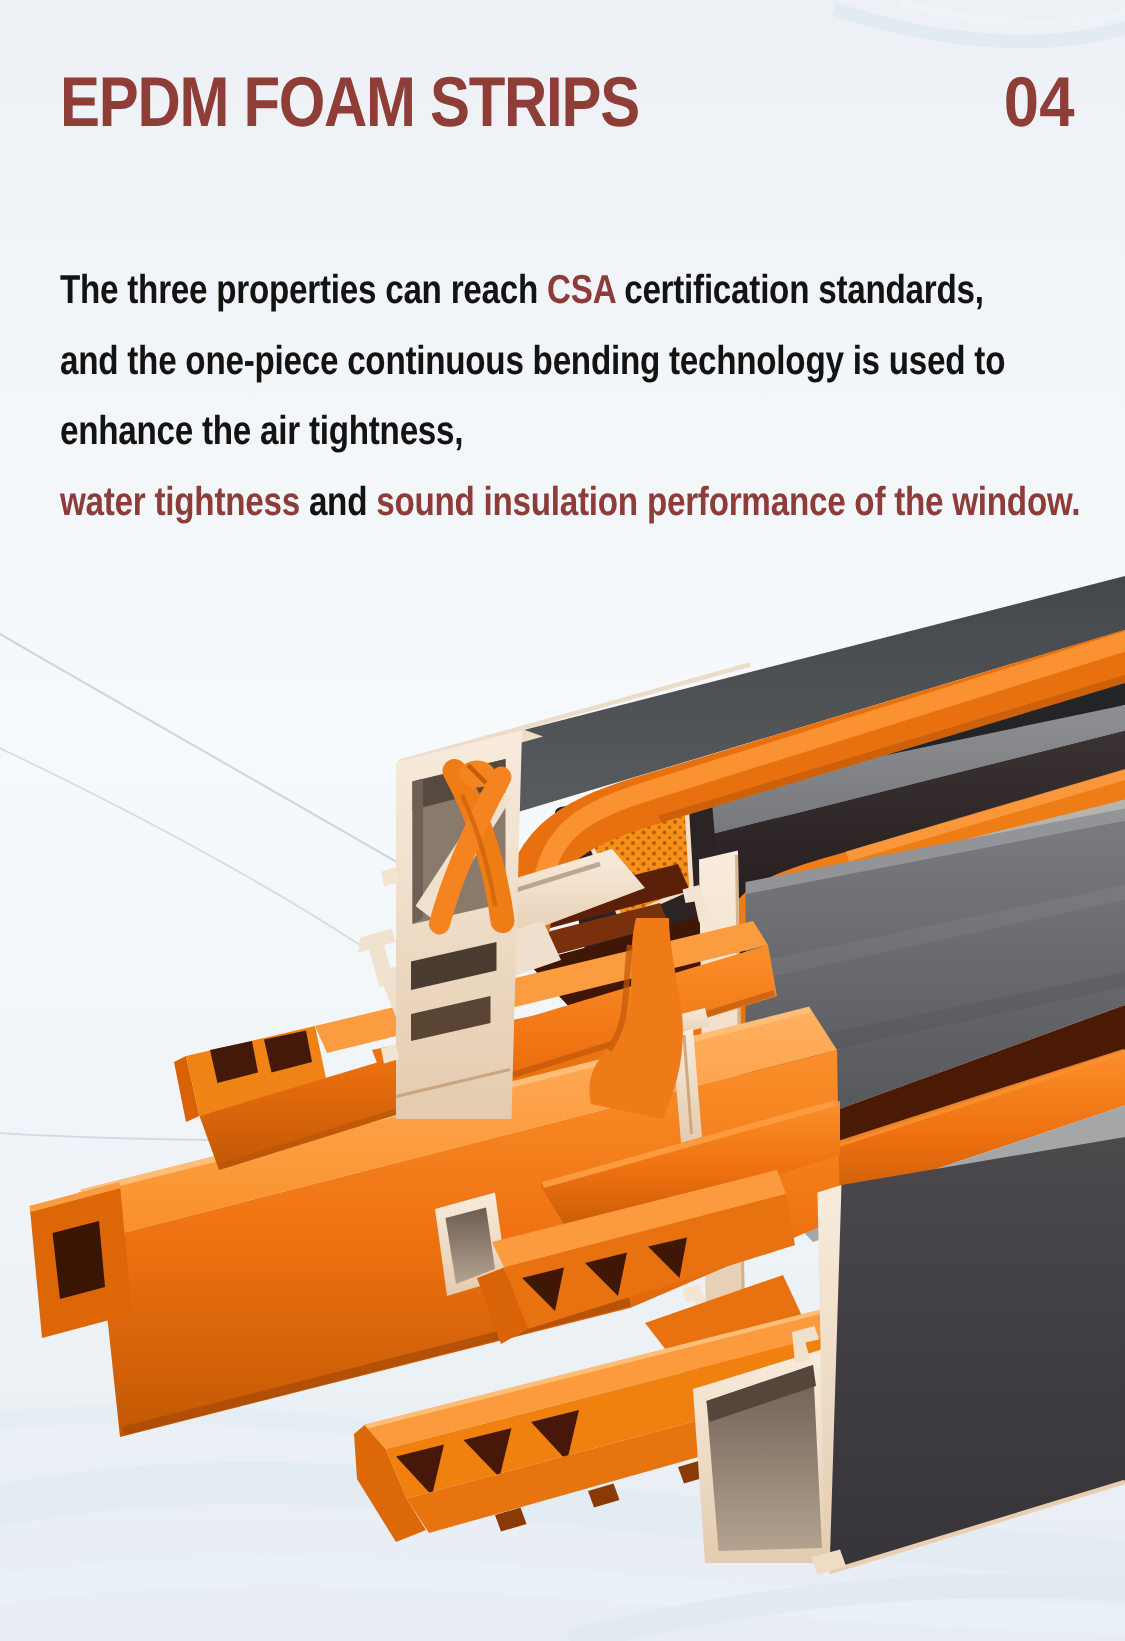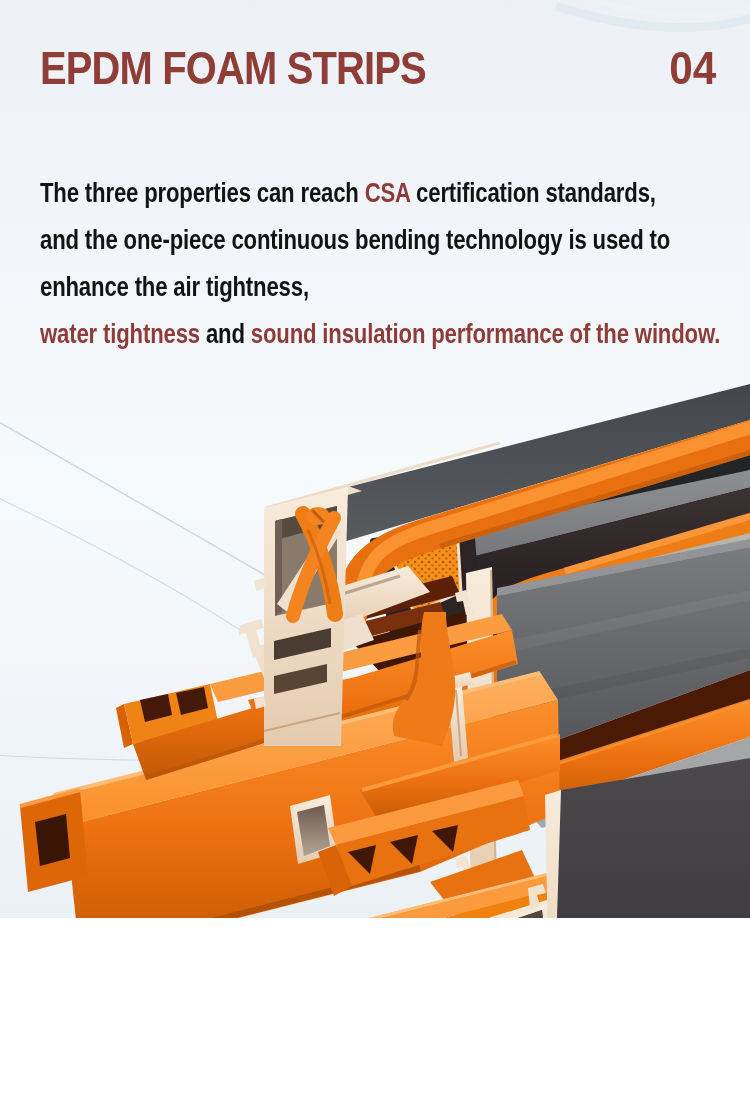--- a/index.html
+++ b/index.html
@@ -1,18 +1,18 @@
 <!DOCTYPE html>
 <html><head>
 <meta charset="utf-8">
 <style>
   html,body{margin:0;padding:0;}
   .page{
     position:relative;
-    width:750px;height:918px;
+    width:750px;height:1094px;
     overflow:hidden;
     background:#e5e5e5;
     font-family:"Liberation Sans","DejaVu Sans",sans-serif;
   }
   .scene{position:absolute;left:0;top:0;width:750px;height:1094px;display:block;}
   .header-title{
     position:absolute;left:40px;top:44px;margin:0;
     font-size:47px;font-weight:700;letter-spacing:-1px;line-height:1;
     color:#8e3e37;
     transform:scaleX(.85);transform-origin:left top;

